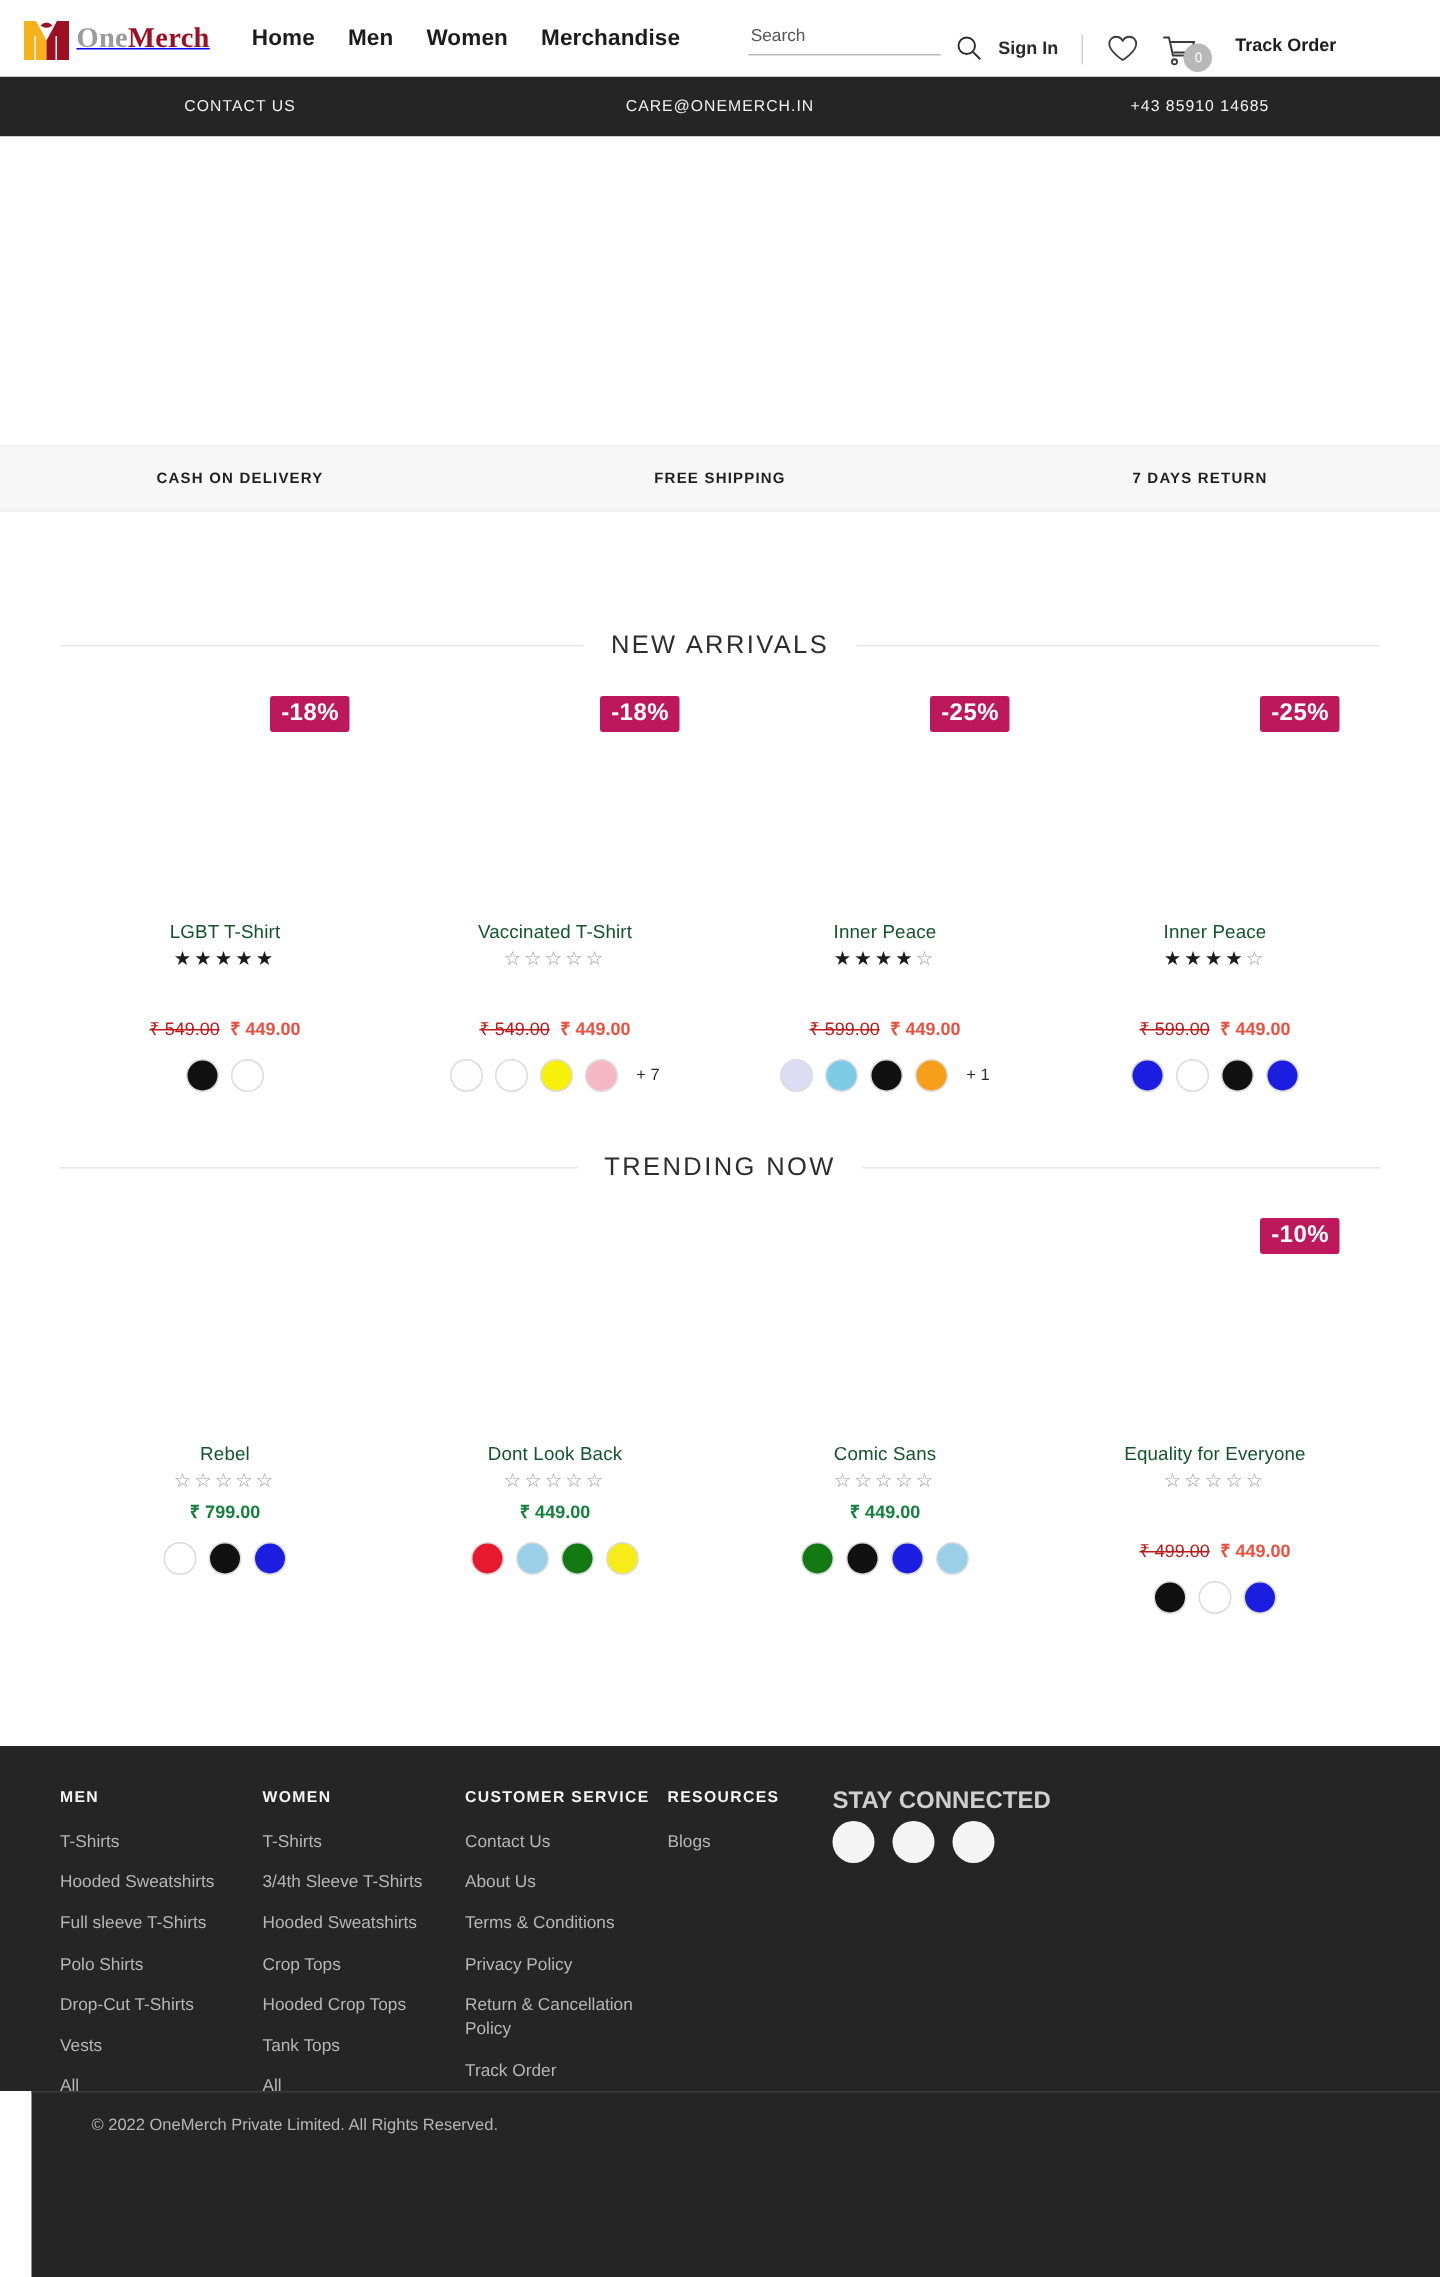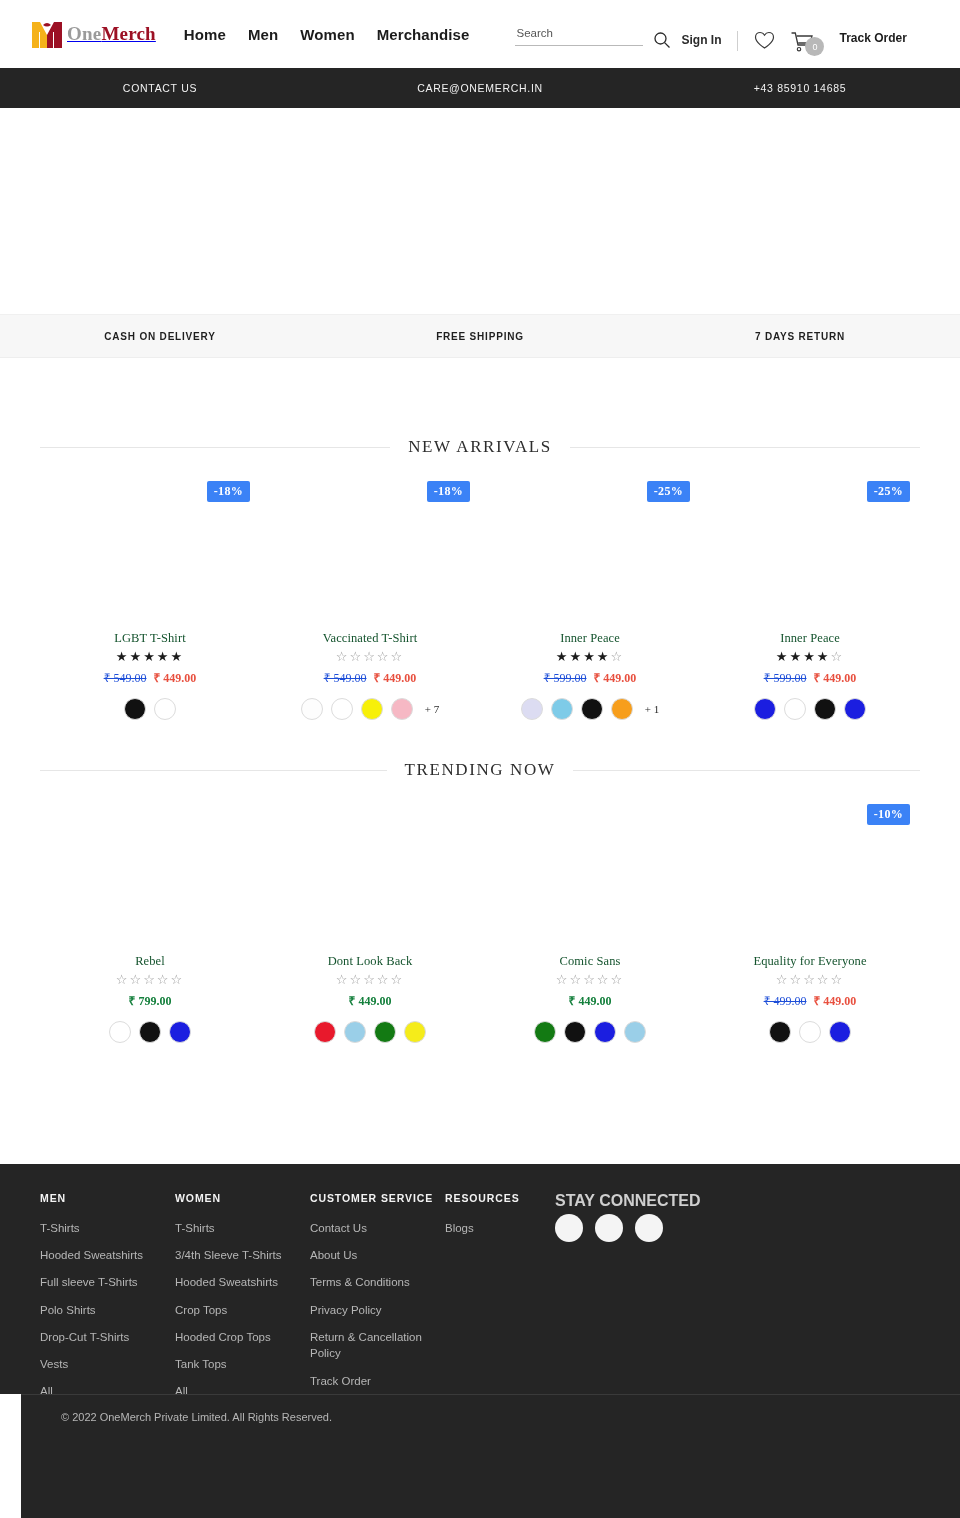--- a/index.html
+++ b/index.html
@@ -6,24 +6,24 @@
   body {
     width: 960px; height: 1518px;
     font-family: "Liberation Sans", sans-serif;
     background: #ffffff;
     color: #2b2b2b;
     overflow: hidden;
   }
 
   
   .header {
-    height: 68px;
+    height: 51px;
     display: flex;
     align-items: center;
-    padding: 0 16px 0 30px;
+    padding: 0 16px 0 14px;
     background: #fff;
     position: relative;
   }
   .logo { display: flex; align-items: center; gap: 0; }
   .logo-mark { width: 34px; height: 32px; position: relative; margin-right: 3px; }
   .logo-text { font-family: "Liberation Serif", serif; font-size: 19px; font-weight: 700; letter-spacing: .2px; }
   .logo-one { color: #9b9b9b; }
   .logo-merch { color: #9c1024; }
 
   .nav { display: flex; align-items: center; gap: 22px; margin-left: 28px; }
@@ -71,53 +71,53 @@
     height: 44px; background: #f7f7f7; border-top: 1px solid #f0f0f0;
     border-bottom: 1px solid #eeeeee;
     display: flex; align-items: center;
   }
   .benefits > div {
     flex: 1; text-align: center; font-size: 10px;
     letter-spacing: .8px; font-weight: 700; color: #1f1f1f;
   }
 
   
-  .section { padding: 0 40px; font-family: Liberation Serif, serif; }
+  .section { padding: 0 40px; }
   .sec-head {
     display: flex; align-items: center; gap: 18px;
     margin-top: 79px;
   }
   .sec-head .rule { flex: 1; height: 1px; background: #e6e6e6; }
   .sec-head h2 {
     font-size: 17px; font-weight: 400; letter-spacing: 1.6px;
     color: #2d2d2d; white-space: nowrap;
   }
   .sec-head.trending { margin-top: 40px; }
 
   
   .grid { display: grid; grid-template-columns: repeat(4, 1fr); gap: 0; }
   .card { position: relative; padding-top: 24px; }
   .badge {
-    position: absolute; top: 24px; right: 10px;
-    background: #3b82f6; color: #fff; font-size: 12px; font-weight: 700;
+    position: absolute; top: 24px; right: 27px;
+    background: #be185d; color: #fff; font-size: 16px; font-weight: 700;
     padding: 3px 7px; border-radius: 2px; letter-spacing: .3px;
   }
   .thumb { height: 148px; }
   .p-title {
     text-align: center; font-size: 12.5px; color: #14532d;
     margin-top: 2px; letter-spacing: .1px;
   }
   .stars { text-align: center; margin-top: 4px; font-size: 13px; letter-spacing: 2px; line-height: 1; }
   .star-on { color: #1b1b1b; }
   .star-off { color: #9a9a9a; }
   .price-row {
     display: flex; justify-content: center; align-items: baseline;
     gap: 7px; margin-top: 6px; font-size: 12px; font-weight: 700;
   }
-  .price-old { color: #1d4ed8; text-decoration: line-through; font-weight: 400; }
+  .price-old { color: #b91c1c; text-decoration: line-through; font-weight: 400; margin-top: 26px; }
   .price-new { color: #e8503f; }
   .price-plain { color: #15803d; }
   .swatches {
     display: flex; justify-content: center; align-items: center;
     gap: 8px; margin-top: 12px;
   }
   .sw { width: 22px; height: 22px; border-radius: 50%; border: 1px solid #dcdcdc; }
   .sw-more { font-size: 11px; color: #2b2b2b; margin-left: 4px; }
 
   

